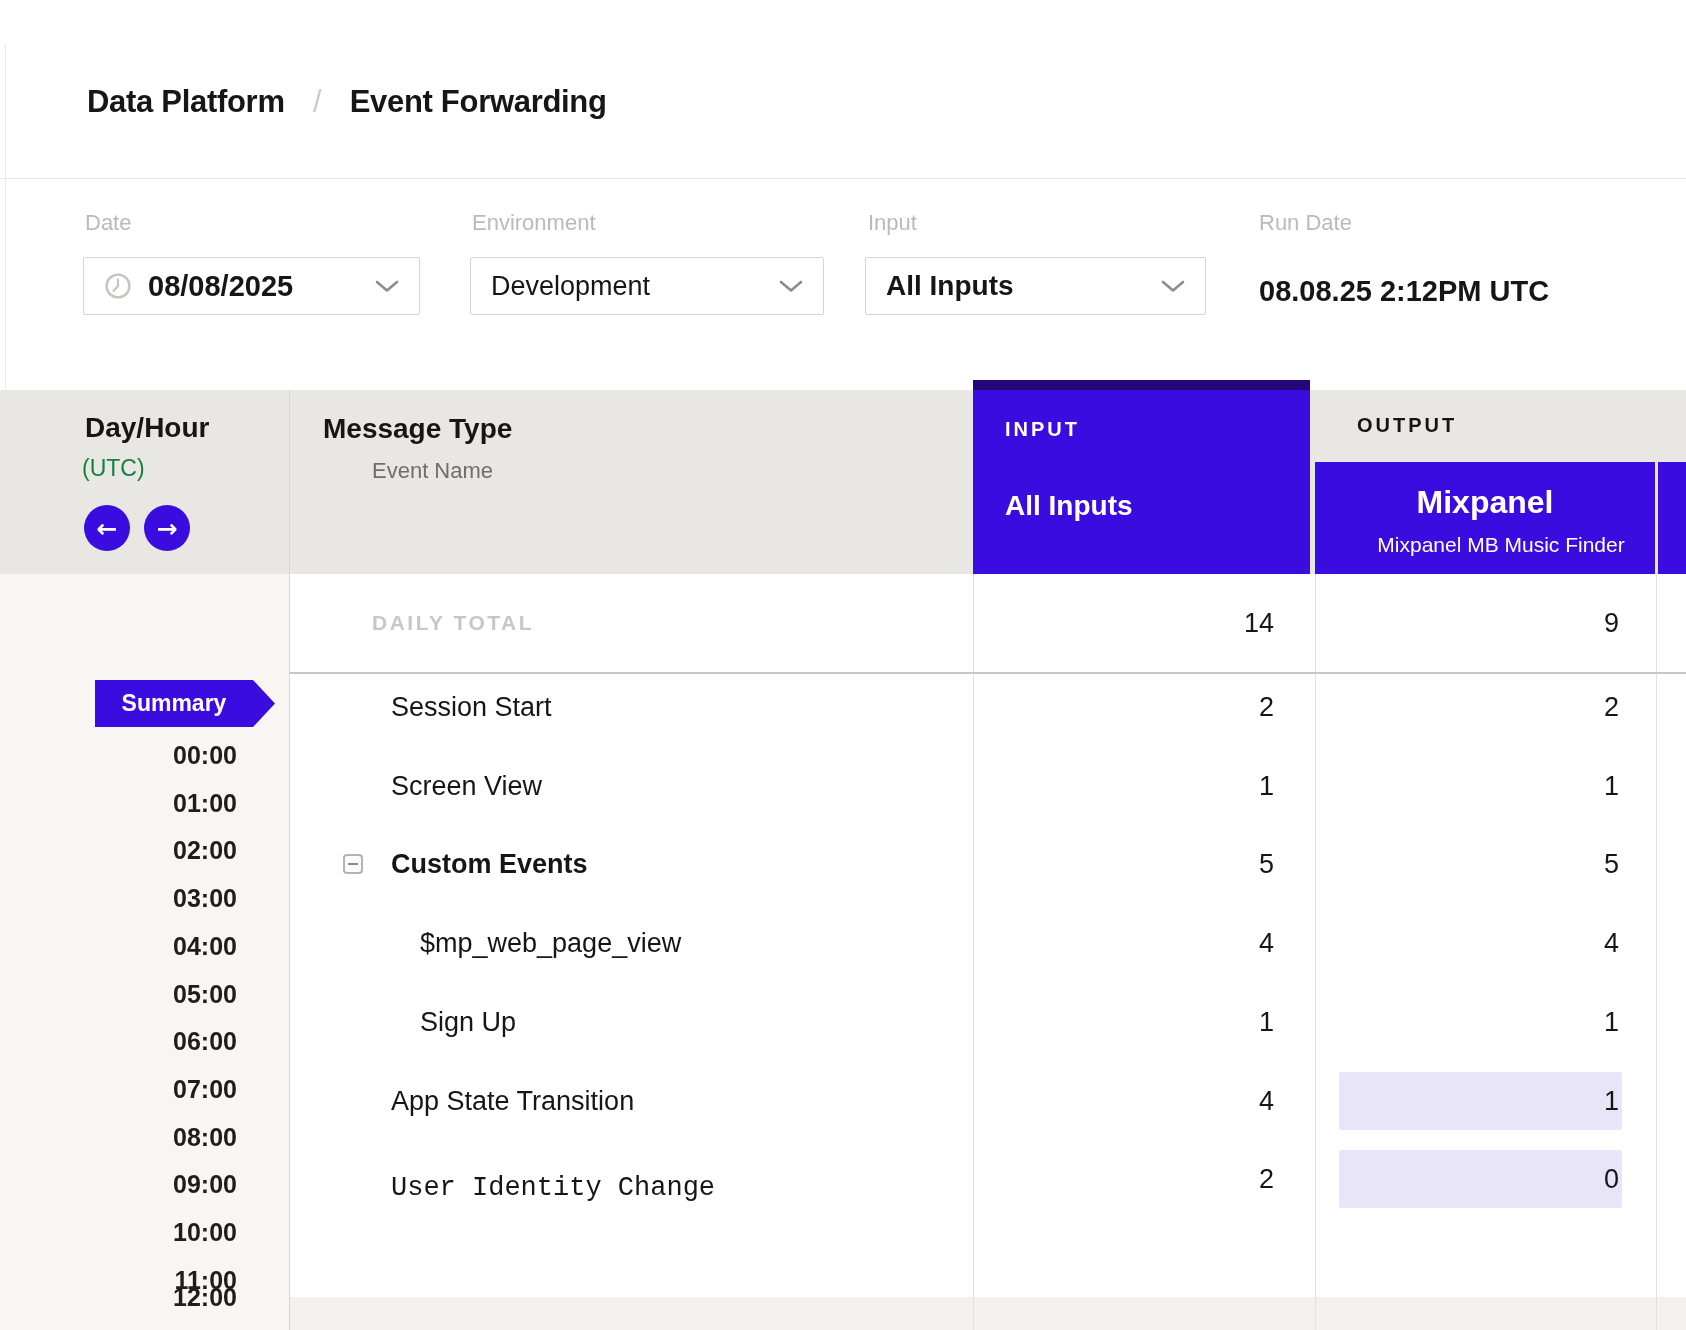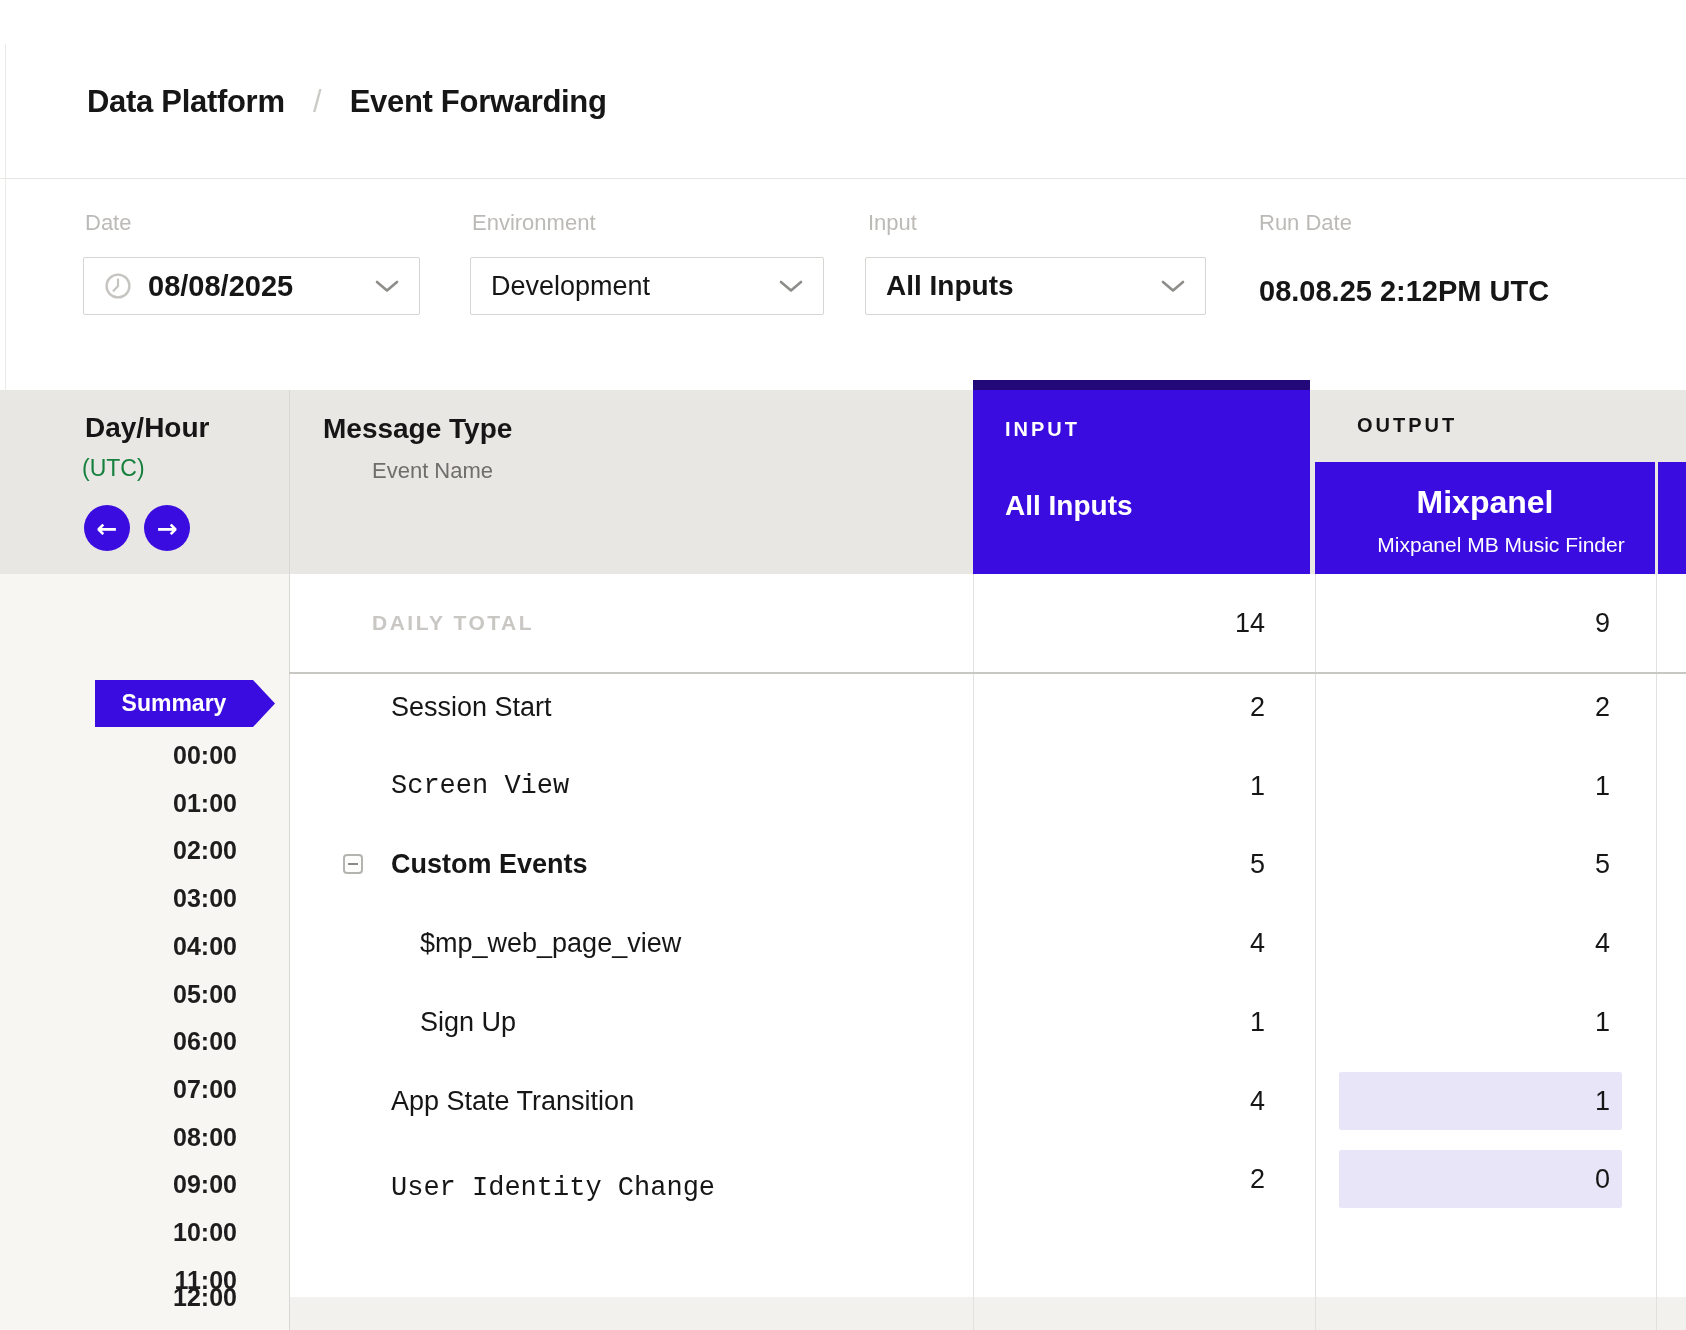--- a/index.html
+++ b/index.html
@@ -50,21 +50,21 @@
   .input-block .sec-label{left:32px;top:38px;color:#fff;}
   .input-block .col-name{position:absolute;left:32px;top:110px;color:#fff;font-size:28px;font-weight:700;}
   .output-label{position:absolute;left:1357px;top:370px;color:#141414;}
   .mix-block{position:absolute;left:1315px;top:418px;width:340px;height:112px;background:var(--accent);
              color:#fff;text-align:center;}
   .mix-block .name{position:absolute;left:0;top:22px;width:100%;font-size:32px;font-weight:700;}
   .mix-block .sub{position:absolute;left:0;top:71px;width:100%;font-size:21px;padding-left:16px;}
   .next-block{position:absolute;left:1658px;top:418px;width:28px;height:112px;background:var(--accent);}
   
   .dt-label{position:absolute;left:372px;top:567px;font-size:21px;font-weight:700;letter-spacing:2.5px;color:var(--faint-gray);}
-  .cell-val{position:absolute;font-size:27px;text-align:right;white-space:nowrap;}
+  .cell-val{position:absolute;font-size:27px;text-align:right;white-space:nowrap;padding-left:9px;}
   .cell-val.in{left:973px;width:292px;}
   .cell-val.out{left:1315px;width:295px;}
   .row-label{position:absolute;font-size:27px;white-space:nowrap;}
   .row-label.bold{font-weight:700;}
   .hl-box{position:absolute;left:1339px;width:283px;height:58px;background:var(--lavender);border-radius:2px;}
   .collapser{position:absolute;left:343px;width:20px;height:20px;border:2px solid #b5b3b0;border-radius:4px;
              box-sizing:border-box;background:#fdfdfc;cursor:pointer;}
   .collapser::after{content:"";position:absolute;left:3px;top:7px;width:10px;height:2px;background:#8b8a87;}
   
   .summary-flag{position:absolute;left:95px;top:636px;width:180px;height:47px;background:var(--accent);
@@ -159,21 +159,21 @@
   <div class="cell-val in" style="top:564px">14</div>
   <div class="cell-val out" style="top:564px">9</div>
 
   <div class="summary-flag">
     <span>Summary</span>
   </div>
 
 <div class="row-label" style="left: 391px; top: 648px;">Session Start</div>
     <div class="cell-val in" style="top: 648px;">2</div>
     <div class="cell-val out" style="top: 648px;">2</div>
-    <div class="row-label" style="left: 391px; top: 726.7px; font-family: Liberation Mono, monospace;">Screen View</div>
+    <div class="row-label" style="left: 391px; top: 726.7px;">Screen View</div>
     <div class="cell-val in" style="top: 726.7px;">1</div>
     <div class="cell-val out" style="top: 726.7px;">1</div>
     <div class="collapser" style="top: 810.4px;"></div>
     <div class="row-label bold" style="left: 391px; top: 805.4px;">Custom Events</div>
     <div class="cell-val in" style="top: 805.4px;">5</div>
     <div class="cell-val out" style="top: 805.4px;">5</div>
     <div class="row-label" style="left: 420px; top: 884.1px;">$mp_web_page_view</div>
     <div class="cell-val in" style="top: 884.1px;">4</div>
     <div class="cell-val out" style="top: 884.1px;">4</div>
     <div class="row-label" style="left: 420px; top: 962.8px;">Sign Up</div>

